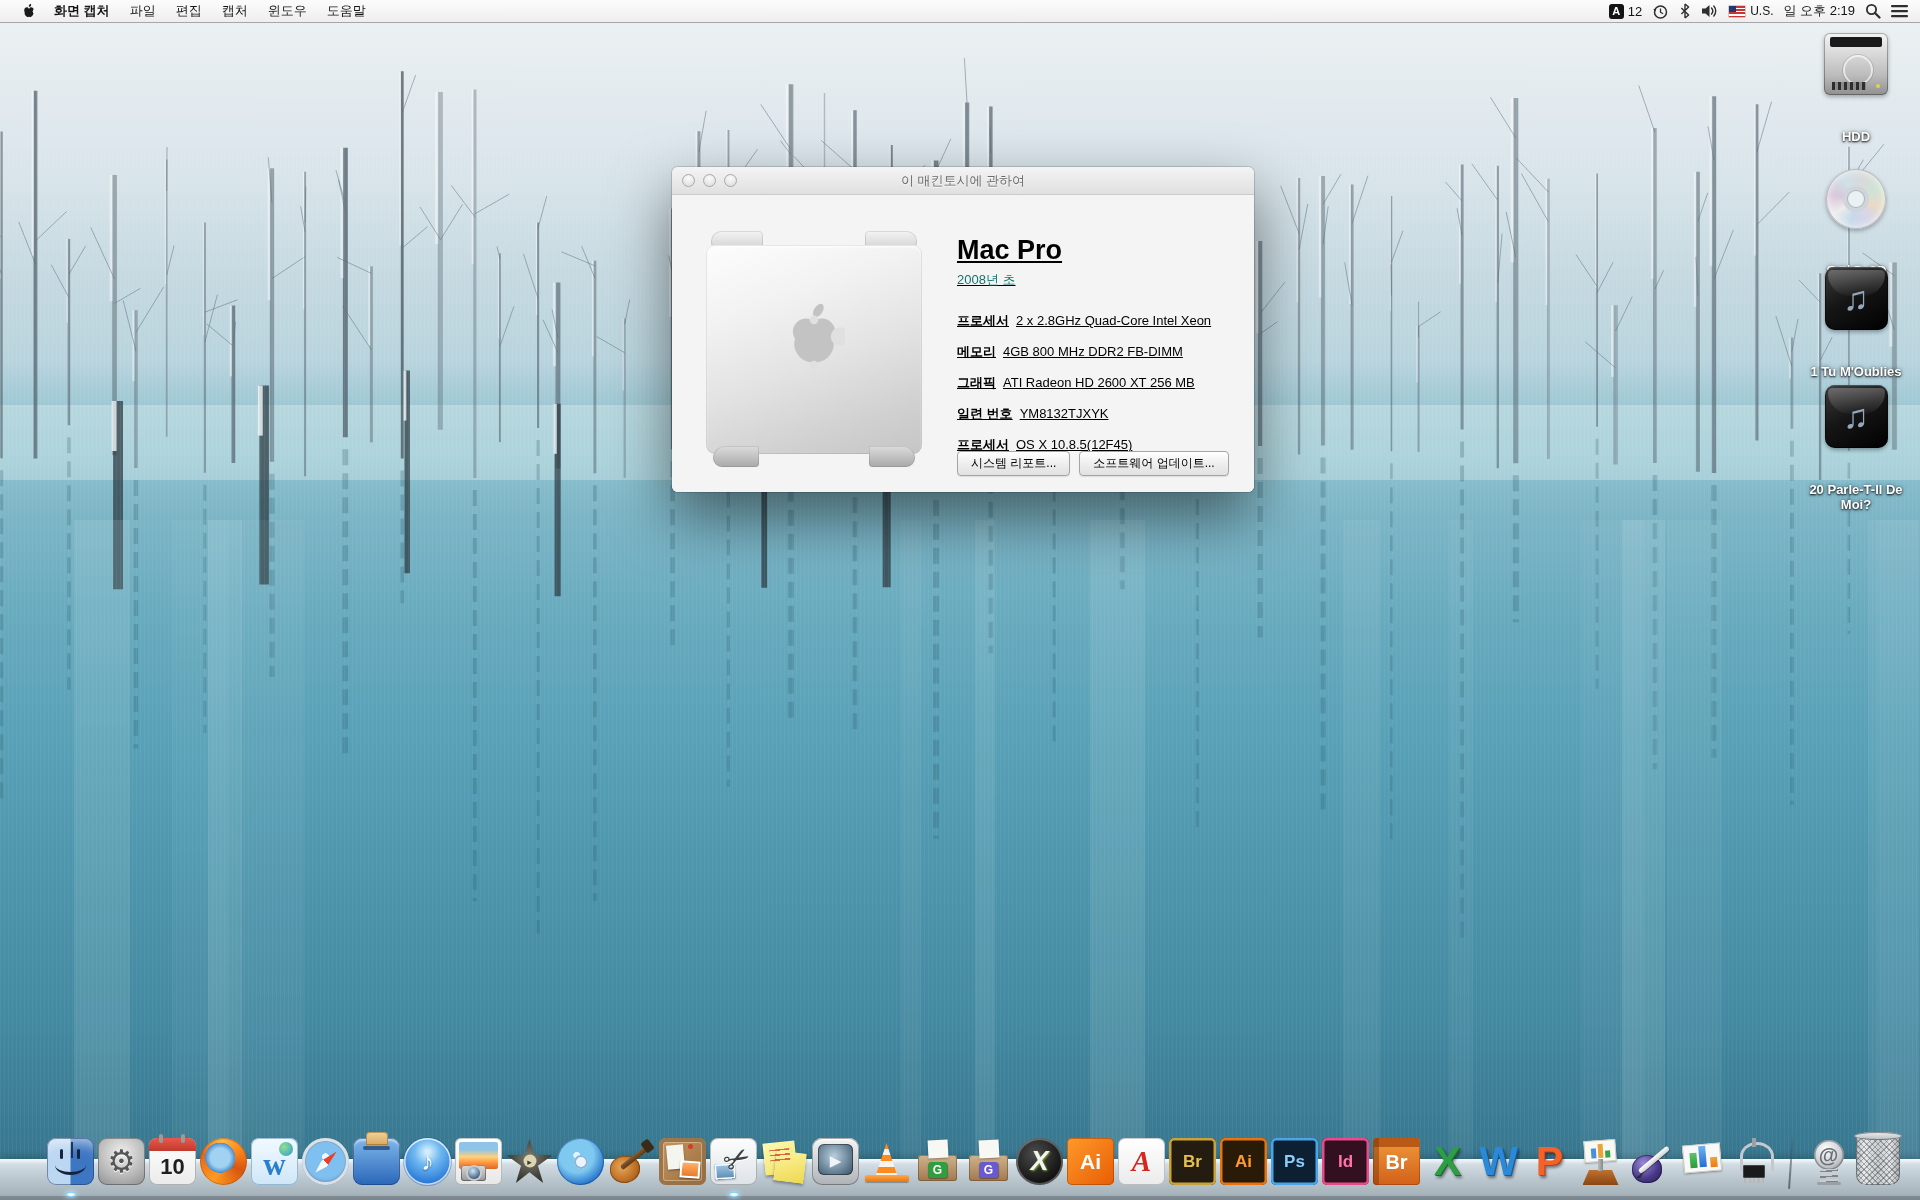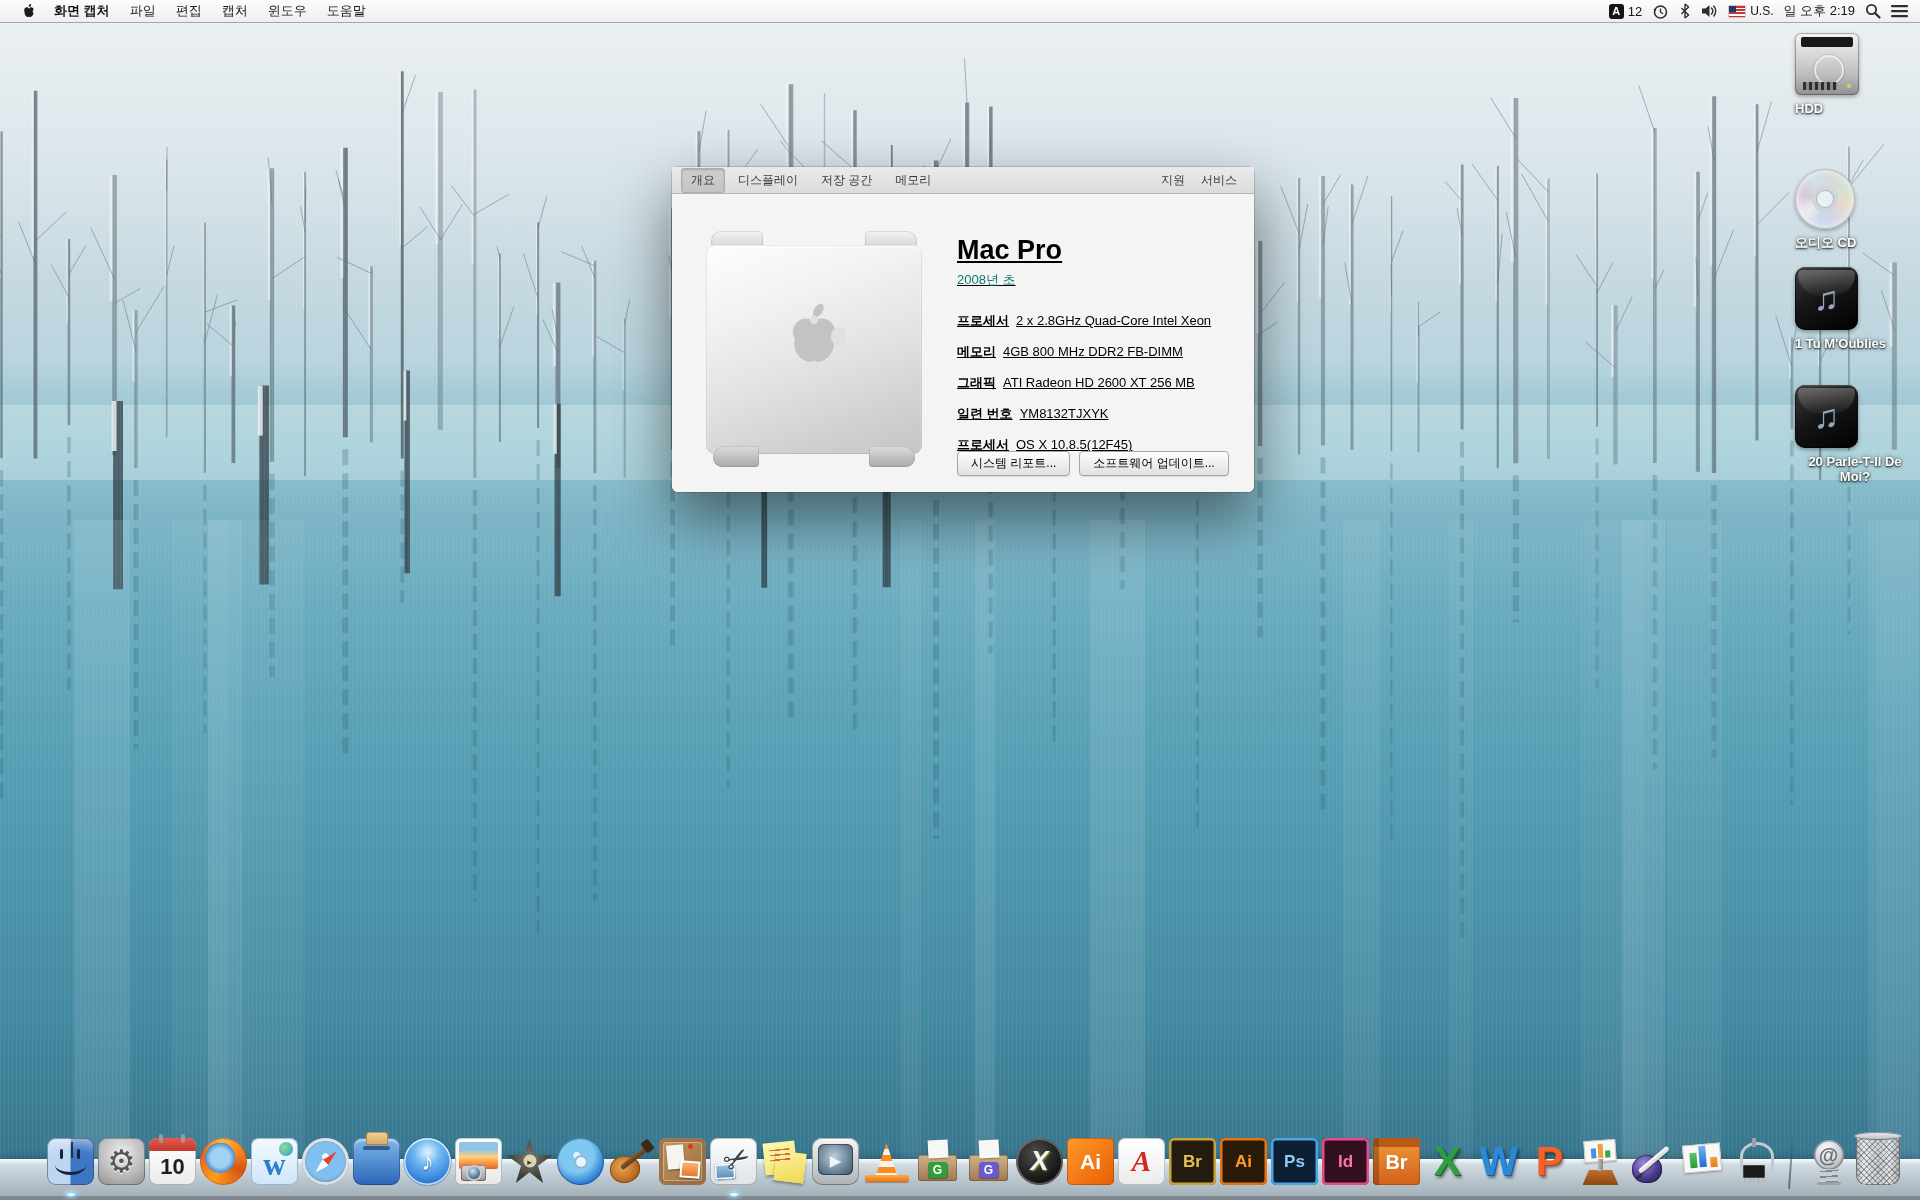--- a/index.html
+++ b/index.html
@@ -26,21 +26,21 @@
   .adobe-wrap{display:flex;align-items:center;gap:4px;}
   .adobe-badge{width:15px;height:15px;background:#141414;border-radius:3px;color:#fff;font-size:11px;font-weight:bold;display:flex;align-items:center;justify-content:center;line-height:1;}
   .mb-icon{display:flex;align-items:center;}
   .flag{width:16px;height:11px;position:relative;background:repeating-linear-gradient(180deg,#c33 0 1.6px,#fff 1.6px 3.2px);box-shadow:0 0 0 .5px rgba(0,0,0,.35);}
   .flag i{position:absolute;left:0;top:0;width:7px;height:6px;background:#23366e;}
   .input-label{font-size:12px;}
   .mb-clock{font-size:13px;white-space:nowrap;}
 
   
   .desk-col{position:absolute;top:33px;right:3px;width:122px;z-index:5;}
-  .desk-item{position:absolute;left:0;width:122px;display:flex;flex-direction:column;align-items:flex-start;}
+  .desk-item{position:absolute;left:0;width:122px;display:flex;flex-direction:column;align-items:center;gap:28px;}
   .dicon{position:relative;}
   .desk-label{margin-top:6px;font-size:13px;font-weight:bold;color:#fff;text-align:center;line-height:15px;max-width:120px;text-shadow:0 1px 2px rgba(0,0,0,.9),0 0 4px rgba(0,0,0,.55);}
   .dicon i{position:absolute;display:block;}
   .dicon.hdd{width:64px;height:62px;border-radius:6px;background:linear-gradient(180deg,#f4f4f4 0%,#dcdcdc 30%,#bcbcbc 68%,#909090 100%);box-shadow:inset 0 0 0 1px rgba(0,0,0,.3),0 2px 4px rgba(0,0,0,.3);}
   .hdd i.p1{left:6px;right:6px;top:4px;height:10px;background:#191919;border-radius:2px;}
   .hdd i.p2{left:50%;top:22px;width:26px;height:26px;margin-left:-13px;border:2px solid rgba(255,255,255,.6);border-radius:50%;box-shadow:0 0 0 1px rgba(0,0,0,.12);}
   .hdd i.p3{left:8px;bottom:5px;width:34px;height:8px;background:repeating-linear-gradient(90deg,#2e2e2e 0 3px,#8a8a8a 3px 6px);}
   .hdd i.p3::after{content:"";position:absolute;right:-14px;top:2px;width:4px;height:4px;background:#e4d24a;border-radius:50%;}
   .dicon.audio-cd{width:60px;height:60px;border-radius:50%;background:conic-gradient(from 20deg,#d9d9d9,#cfe3d6 12%,#e9dac7 24%,#d6d6ea 36%,#c7d9ea 48%,#ececec 60%,#dac7da 72%,#cfe0e8 86%,#d9d9d9 100%);box-shadow:inset 0 0 0 1px rgba(0,0,0,.2),inset 0 0 10px rgba(255,255,255,.9),0 2px 4px rgba(0,0,0,.3);}
   .audio-cd i.p1{left:50%;top:50%;width:18px;height:18px;transform:translate(-50%,-50%);background:#eaf1f5;border-radius:50%;box-shadow:0 0 0 4px rgba(205,213,218,.95),inset 0 0 0 1px rgba(0,0,0,.25);}
@@ -513,32 +513,27 @@
           <i class="p1"></i>
           <i class="p2"></i>
           <i class="p3"></i>
           <span class="g">♫</span>
         </div>
         <div class="desk-label">20 Parle-T-Il De Moi?</div>
       </div>
   </div>
 
   <div class="window">
-    <div class="tabbar">
-      <span id="tabs-slot" style="display:flex">
-          <span class="tab active">개요</span>
-          <span class="tab">디스플레이</span>
-          <span class="tab">저장 공간</span>
-          <span class="tab">메모리</span>
-        </span>
-      <span class="tab-spacer"></span>
-      <span id="links-slot" style="display:flex">
-          <span class="tb-link">지원</span>
-          <span class="tb-link">서비스</span>
-        </span>
+    <div class="titlebar">
+      <div class="traffic">
+        <span class="tl"></span>
+        <span class="tl"></span>
+        <span class="tl"></span>
+      </div>
+      <span class="win-title">이 매킨토시에 관하여</span>
     </div>
     <div class="win-content">
       <div class="tower">
         <span class="handle hl"></span>
         <span class="handle hr"></span>
         <span class="tbody"></span>
         <span class="foot fl"></span>
         <span class="foot fr"></span>
         <span class="logo" id="tower-apple"><svg width="62" height="72" viewBox="0 0 100 115">
               <g fill="#c3c3c3">

